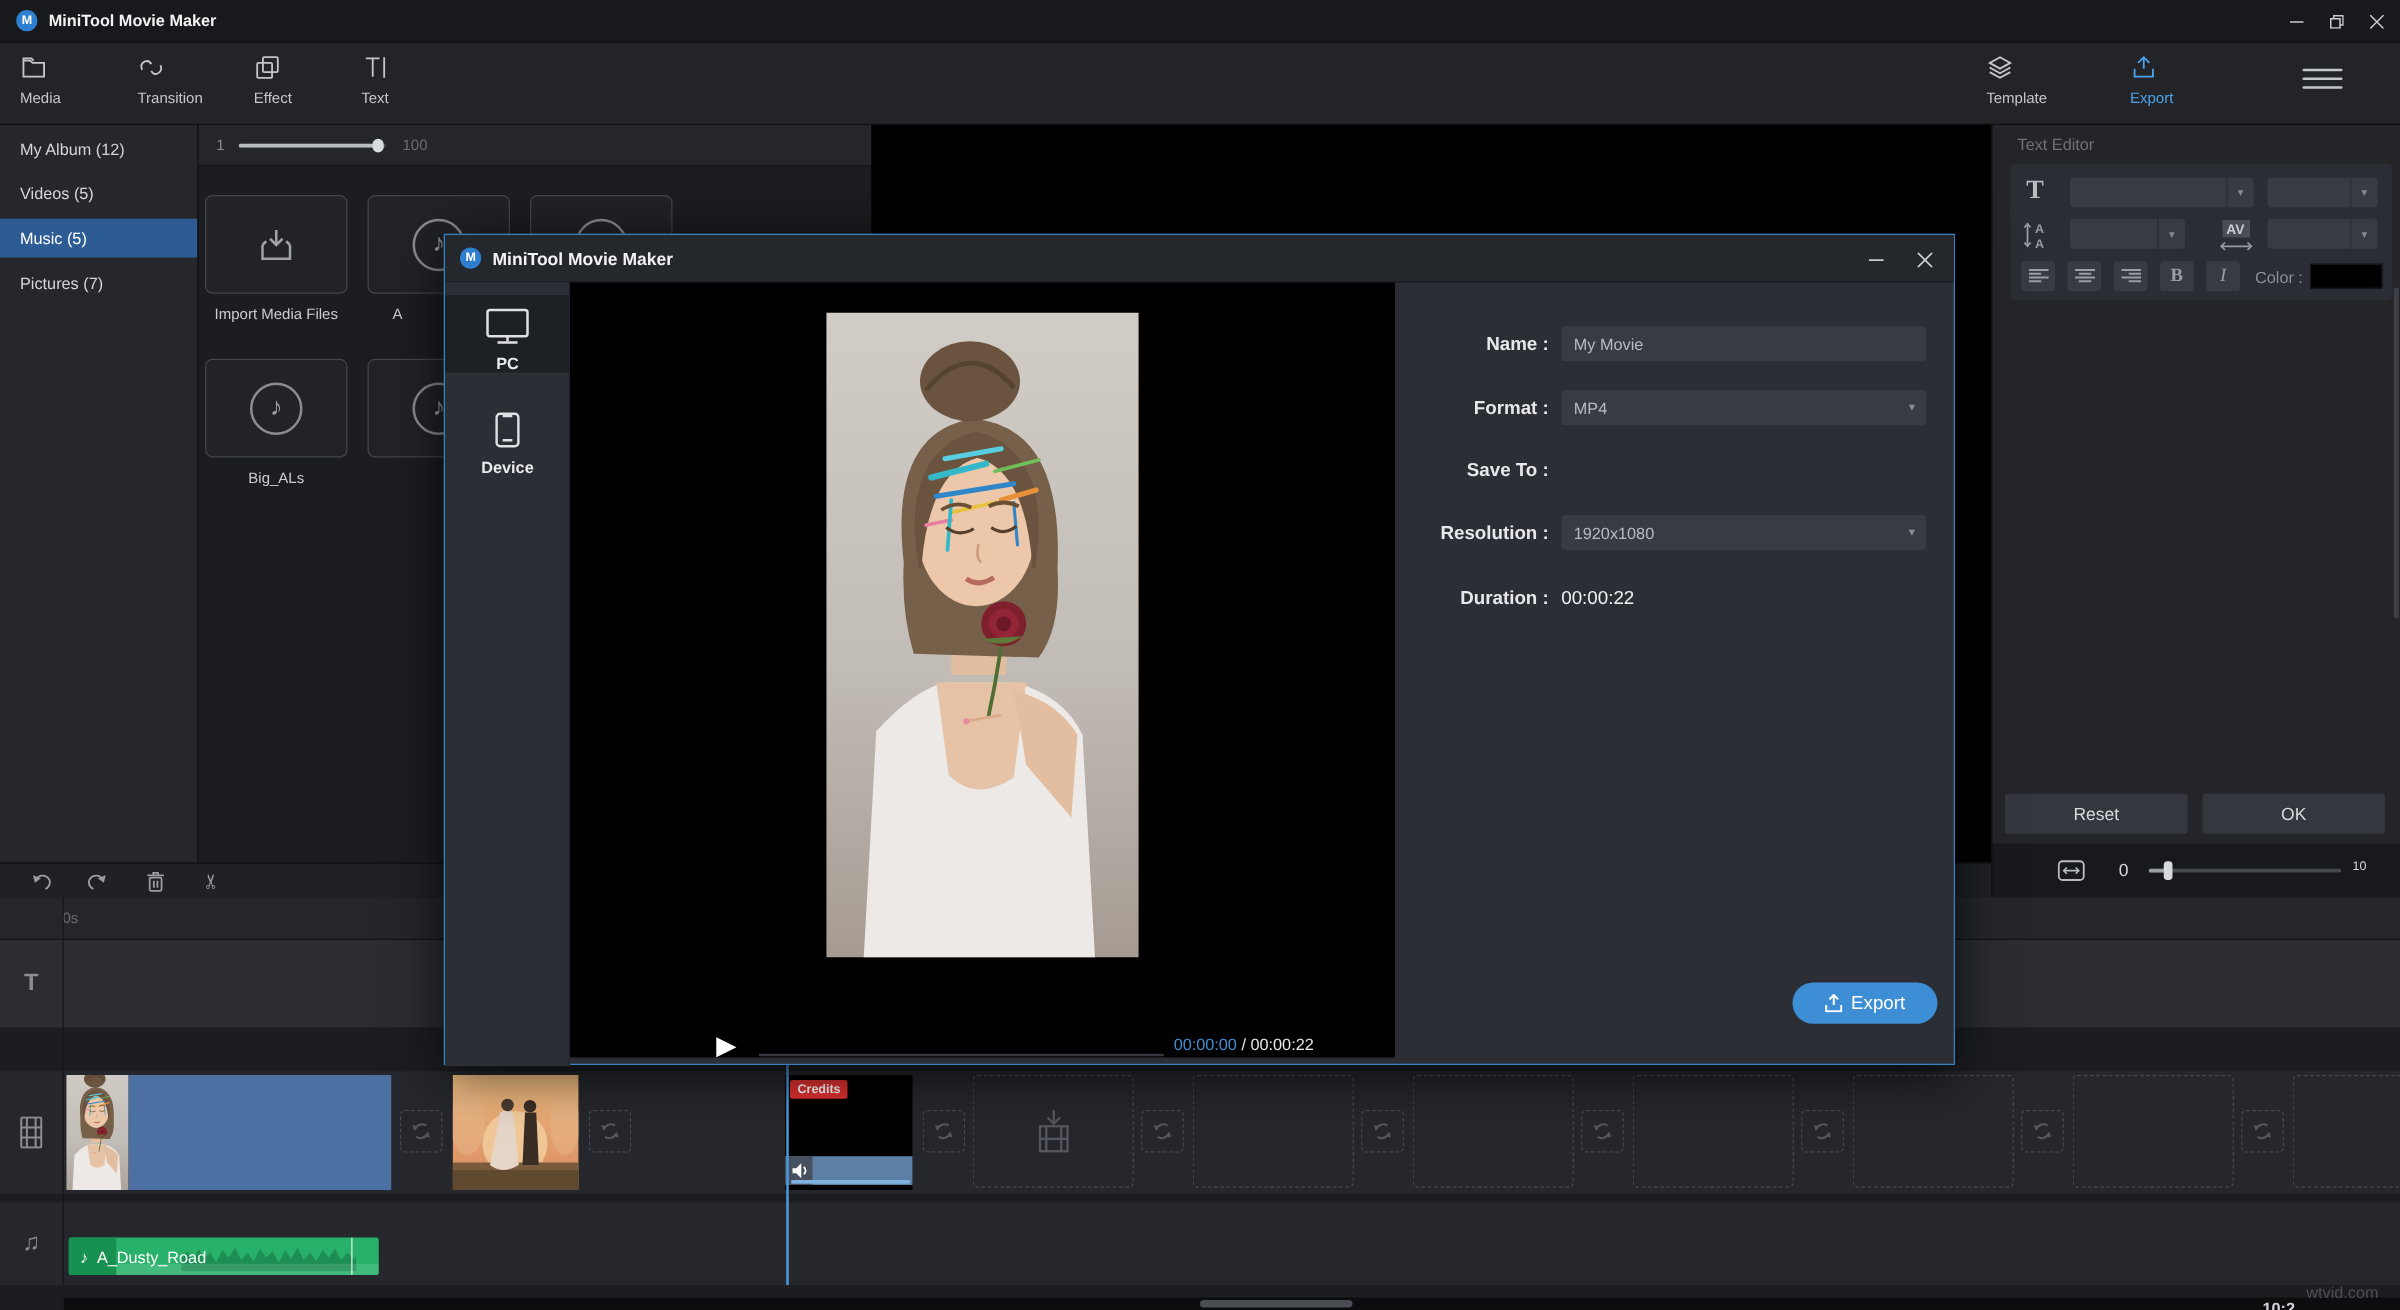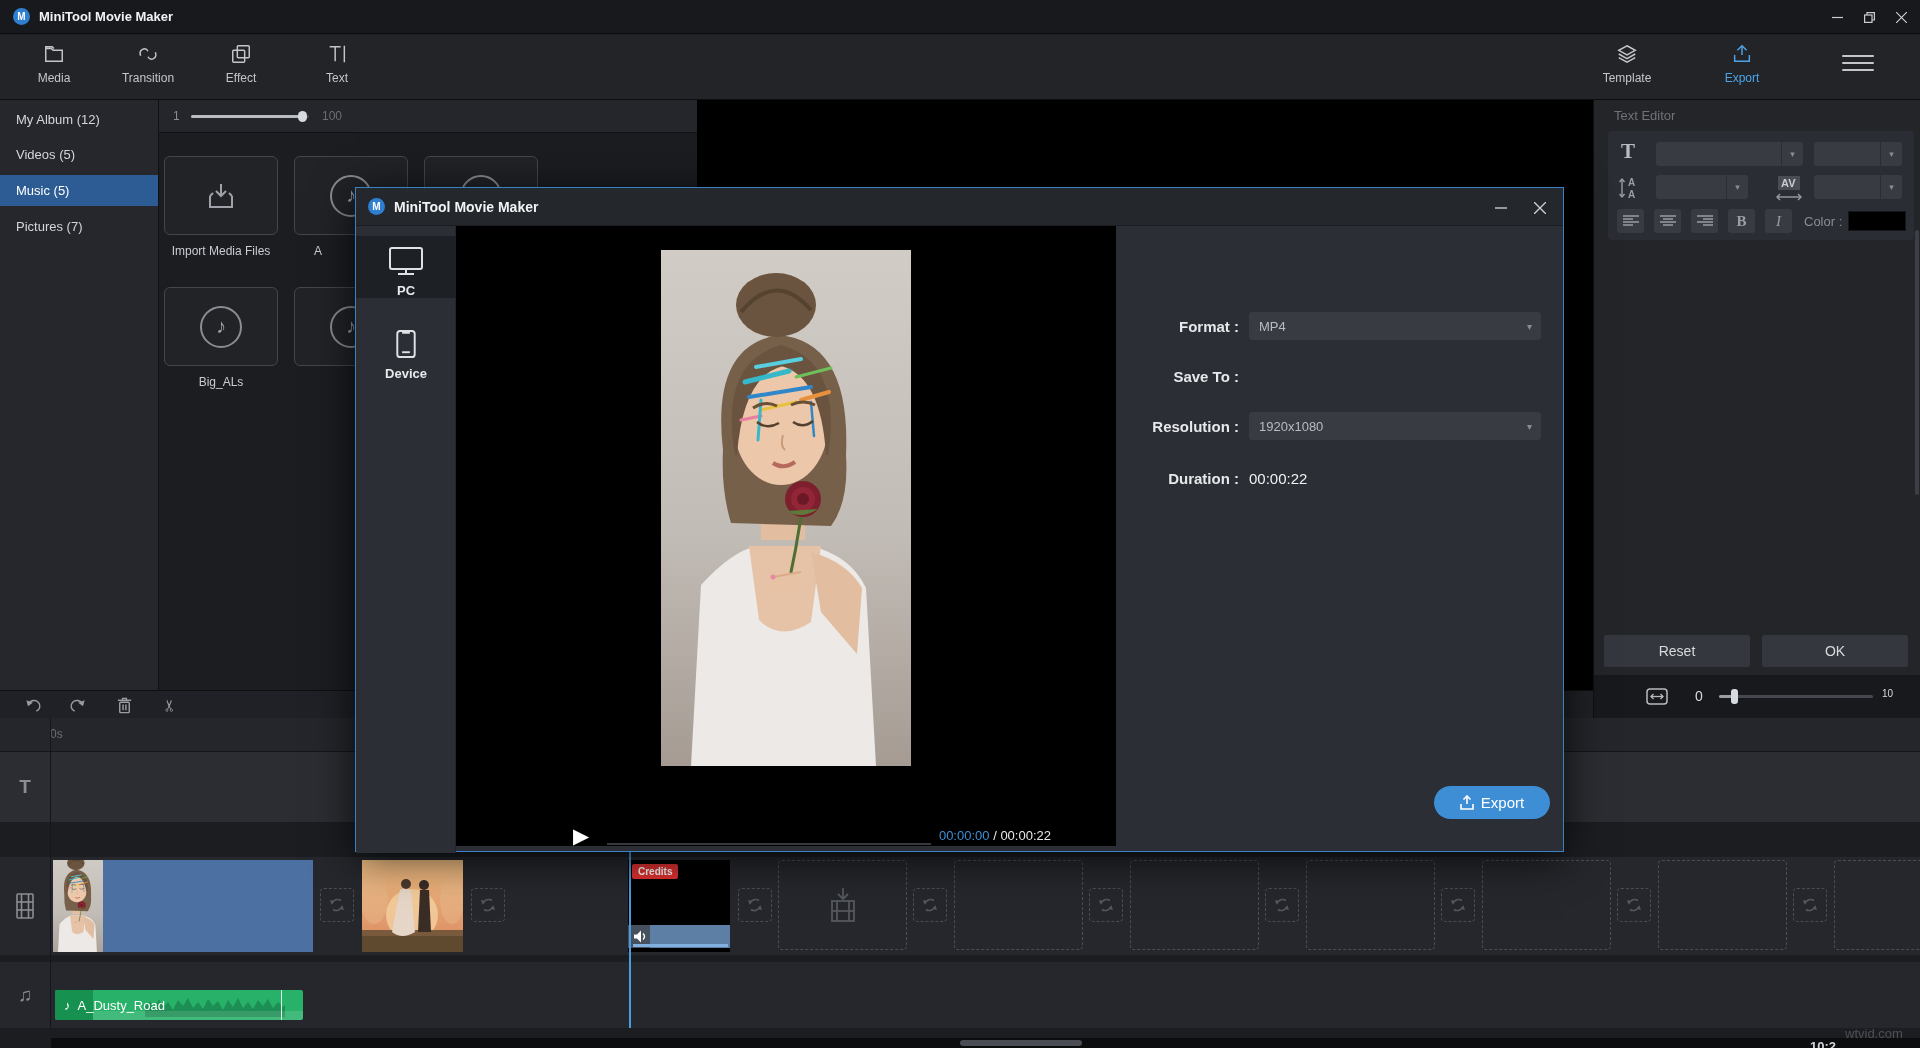--- a/index.html
+++ b/index.html
@@ -10,21 +10,21 @@
 
 #titlebar{position:absolute;left:0;top:0;width:1920px;height:34px;background:#17191c;border-bottom:1px solid #0e0f11;display:flex;align-items:center}
 .logo{width:17px;height:17px;border-radius:50%;background:#2f7fd0;color:#fff;font-size:10px;font-weight:bold;display:flex;align-items:center;justify-content:center}
 #titlebar .logo{margin-left:13px}
 #app-title{margin-left:9px;font-size:13px;font-weight:bold;color:#f2f3f5}
 .winbtn{position:absolute;top:0;width:34px;height:34px;display:flex;align-items:center;justify-content:center;color:#c9ccd2}
 .winbtn svg{width:11px;height:11px}
 
 
 #main-toolbar{position:absolute;left:0;top:35px;width:1920px;height:65px;background:#222428;border-bottom:1px solid #0e0f11}
-.tb-item{position:absolute;top:8px;width:76px;display:flex;flex-direction:column;align-items:center;gap:6px;color:#c3c6cb;font-size:12px}
+.tb-item{position:absolute;top:8px;width:76px;display:flex;flex-direction:column;align-items:flex-start;gap:6px;color:#c3c6cb;font-size:12px}
 .tb-item svg{width:22px;height:22px;stroke:currentColor;fill:none;stroke-width:1.6}
 .tb-item.blue{color:#4da3e8}
 #menu-btn{position:absolute;top:15px;width:32px;height:26px;display:flex;flex-direction:column;justify-content:center;gap:5px}
 #menu-btn i{display:block;height:2px;background:#c3c6cb;border-radius:1px}
 
 
 #sidebar{position:absolute;left:0;top:100px;width:158px;height:590px;background:#25272d}
 .side-item{position:absolute;left:0;width:158px;height:31px;line-height:31px;padding-left:16px;font-size:13px;color:#d3d6da;white-space:nowrap}
 .side-item.sel{background:#2d5c95;color:#fff}
 
@@ -244,21 +244,21 @@
         </svg>
       <span>Transition</span>
     </div>
     <div class="tb-item" style="left:203px">
       <svg viewBox="0 0 24 24">
           <rect x="8" y="3" width="13" height="13" rx="1"></rect>
           <rect x="3" y="8" width="13" height="13" rx="1"></rect>
         </svg>
       <span>Effect</span>
     </div>
-    <div class="tb-item" style="left:299px">
+    <div class="tb-item" style="left:289px">
       <svg viewBox="0 0 24 24">
           <path d="M4,4 h12 M10,4 v16"></path>
           <line x1="20" y1="3" x2="20" y2="21"></line>
         </svg>
       <span>Text</span>
     </div>
     <div class="tb-item" style="left:1589px">
       <svg viewBox="0 0 24 24">
           <path d="M12,3 L21,8 12,13 3,8 Z"></path>
           <polyline points="3,12 12,17 21,12"></polyline>
@@ -581,20 +581,26 @@
         </svg>
       <div id="dlg-play">▶</div>
       <div id="dlg-progress"></div>
       <div id="dlg-times">
         <span class="cur">00:00:00</span>
         <span> <span>/</span> </span>
         <span>00:00:22</span>
       </div>
     </div>
 
+    <div class="f-row" style="top:73px">
+      <span class="f-label">Name :</span>
+      <div class="f-field">
+        <input value="My Movie" style="">
+      </div>
+    </div>
     <div class="f-row" style="top:124px">
       <span class="f-label">Format :</span>
       <div class="f-field">
         <span>MP4</span>
         <span class="caret">▾</span>
       </div>
     </div>
     <div class="f-row" style="top:174px">
       <span class="f-label">Save To :</span>
     </div>

